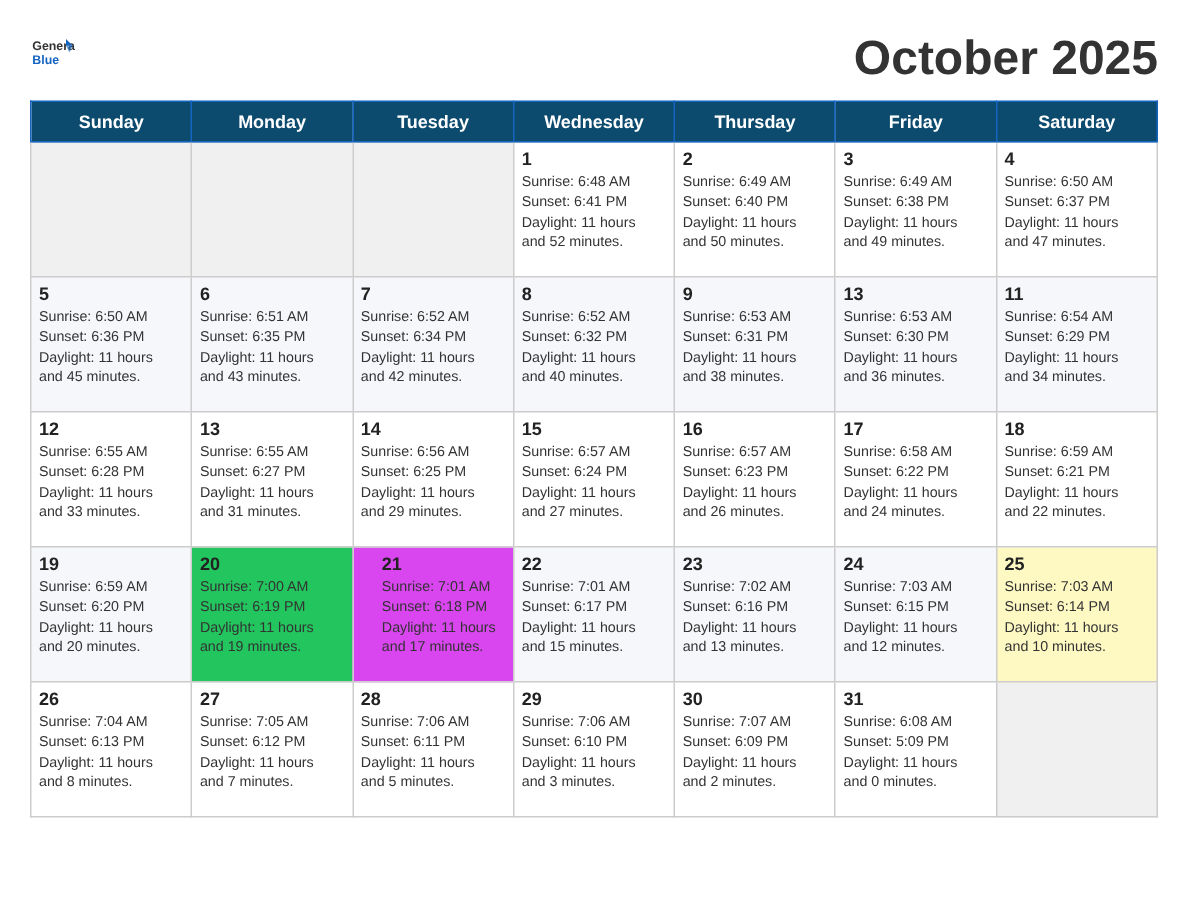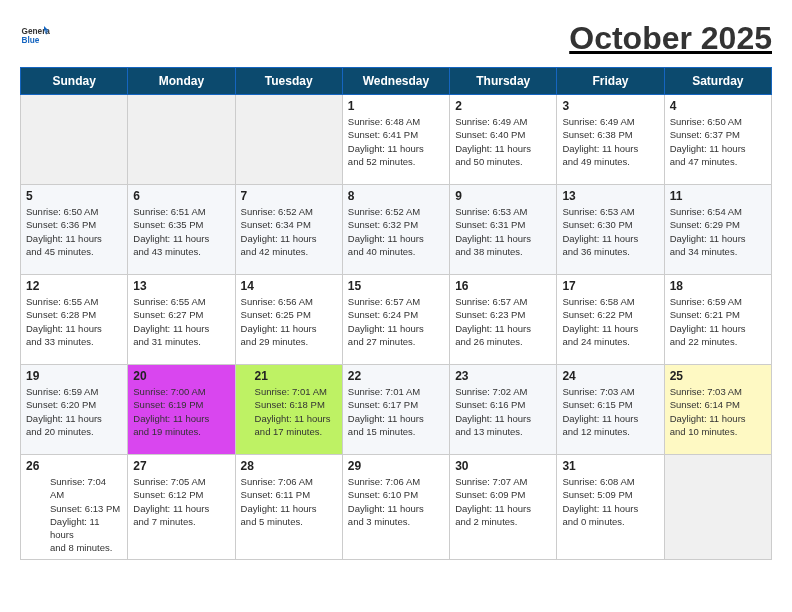--- a/index.html
+++ b/index.html
@@ -19,21 +19,20 @@
     .logo {
       display: flex;
       align-items: center;
       gap: 4px;
     }
     .logo-icon {
       width: 30px;
       height: 30px;
     }
     .title-block {
-      text-decoration: underline;
     }
     .month-title {
       font-size: 32px;
       font-weight: bold;
       color: #333;
     }
     .subtitle {
       font-size: 14px;
       color: #555;
     }
@@ -243,28 +242,28 @@
         </td>
       </tr>
       <tr>
         <td style="background: rgb(245, 247, 250);">
           <span class="day-num">19</span>
           <div class="day-info" style="white-space: pre-line;">Sunrise: 6:59 AM
 Sunset: 6:20 PM
 Daylight: 11 hours
 and 20 minutes.</div>
         </td>
-        <td style="background: #d946ef;">
+        <td style="background: #22c55e;">
           <span class="day-num">20</span>
           <div class="day-info" style="white-space: pre-line;">Sunrise: 7:00 AM
 Sunset: 6:19 PM
 Daylight: 11 hours
 and 19 minutes.</div>
         </td>
-        <td style="background: #bef264; padding-left: 19px;">
+        <td style="background: #d946ef; padding-left: 19px;">
           <span class="day-num">21</span>
           <div class="day-info" style="white-space: pre-line;">Sunrise: 7:01 AM
 Sunset: 6:18 PM
 Daylight: 11 hours
 and 17 minutes.</div>
         </td>
         <td style="background: rgb(245, 247, 250);">
           <span class="day-num">22</span>
           <div class="day-info" style="white-space: pre-line;">Sunrise: 7:01 AM
 Sunset: 6:17 PM
@@ -289,21 +288,21 @@
           <span class="day-num">25</span>
           <div class="day-info" style="white-space: pre-line;">Sunrise: 7:03 AM
 Sunset: 6:14 PM
 Daylight: 11 hours
 and 10 minutes.</div>
         </td>
       </tr>
       <tr>
         <td style="background: rgb(255, 255, 255);">
           <span class="day-num">26</span>
-          <div class="day-info" style="white-space: pre-line; margin-left: 24px;">Sunrise: 7:04 AM
+          <div class="day-info" style="white-space: pre-line;">Sunrise: 7:04 AM
 Sunset: 6:13 PM
 Daylight: 11 hours
 and 8 minutes.</div>
         </td>
         <td style="background: rgb(255, 255, 255);">
           <span class="day-num">27</span>
           <div class="day-info" style="white-space: pre-line;">Sunrise: 7:05 AM
 Sunset: 6:12 PM
 Daylight: 11 hours
 and 7 minutes.</div>

